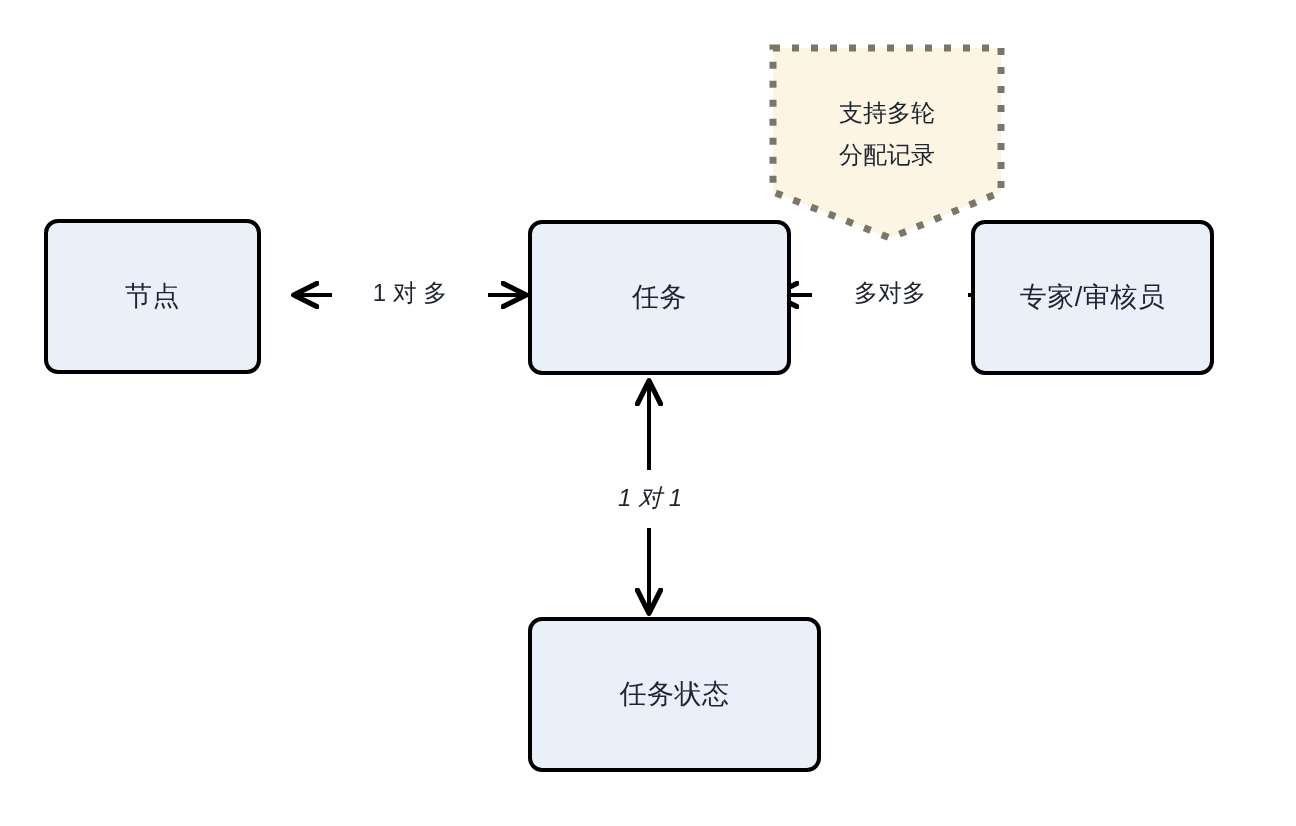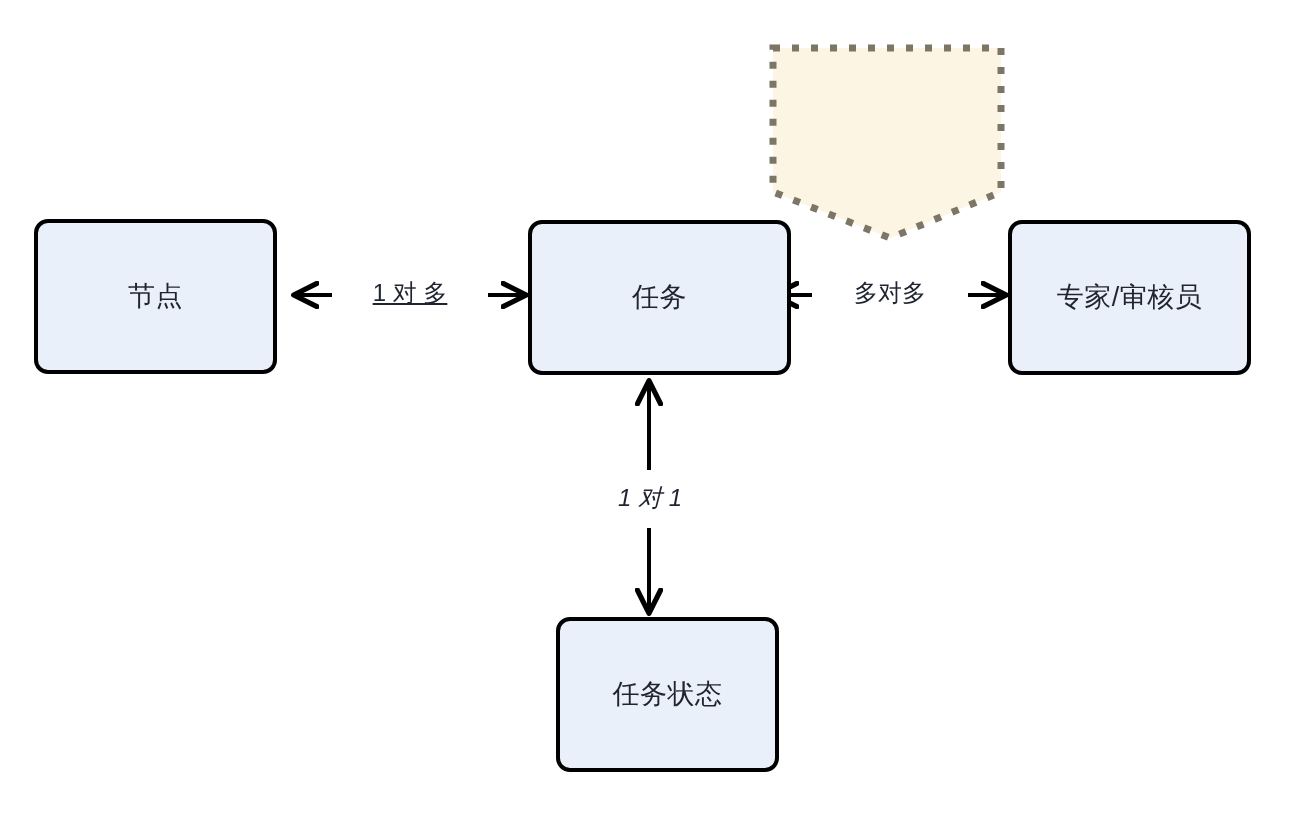--- a/index.html
+++ b/index.html
@@ -37,24 +37,24 @@
   }
   .node-label {
     color: #1f2430;
     font-size: 27px;
     line-height: 1.2;
     letter-spacing: 0.5px;
     white-space: nowrap;
     user-select: none;
   }
 
-  #box-node      { left: 34px;   top: 219px; width: 243px; height: 155px; }
+  #box-node      { left: 44px;   top: 219px; width: 217px; height: 155px; }
   #box-task      { left: 528px;  top: 220px; width: 263px; height: 155px; }
-  #box-expert    { left: 1008px; top: 220px; width: 243px; height: 155px; }
-  #box-taskstate { left: 528px;  top: 617px; width: 223px; height: 155px; margin-left: 28px; }
+  #box-expert    { left: 971px; top: 220px; width: 243px; height: 155px; }
+  #box-taskstate { left: 528px;  top: 617px; width: 293px; height: 155px; }
 
   
   #callout {
     position: absolute;
     left: 765px;
     top: 40px;
     width: 244px;
     height: 206px;
     z-index: 4;
   }
@@ -75,21 +75,21 @@
   
   .edge-label {
     position: absolute;
     color: #1f2430;
     font-size: 24px;
     white-space: nowrap;
     user-select: none;
     z-index: 6;
     text-align: center;
   }
-  #label-node-task   { left: 340px; top: 277px; width: 140px; text-decoration: underline; }
+  #label-node-task   { left: 340px; top: 277px; width: 140px; }
   #label-task-expert { left: 820px; top: 277px; width: 140px; font-family: Liberation Mono, monospace; }
   #label-task-state  { left: 580px; top: 482px; width: 140px; font-style: italic; }
 </style>
 </head>
 <body>
 
 <svg id="canvas" viewBox="0 0 1296 826" xmlns="http://www.w3.org/2000/svg">
   <defs>
     <marker id="arrow-right" viewBox="0 0 12 12" refX="10" refY="6" markerWidth="7" markerHeight="7" orient="auto-start-reverse">
       <path d="M 1 1 L 11 6 L 1 11" fill="none" stroke="#000000" stroke-width="2.2" stroke-linecap="round" stroke-linejoin="round"></path>
@@ -109,20 +109,24 @@
   <g>
     <line x1="649" y1="470" x2="649" y2="383" stroke="#000000" stroke-width="4" stroke-linecap="butt" marker-end="url(#arrow-right)"></line>
     <line x1="649" y1="528" x2="649" y2="611" stroke="#000000" stroke-width="4" stroke-linecap="butt" marker-end="url(#arrow-right)"></line>
   </g>
 </svg>
 
 <div id="callout">
   <svg viewBox="0 0 244 206" xmlns="http://www.w3.org/2000/svg" aria-hidden="true">
     <path d="M 8 8 L 236 8 L 236 152 L 125 198 L 8 152 Z" fill="#fdf5e4" stroke="#7d7566" stroke-width="7" stroke-linejoin="miter" stroke-dasharray="7 12" stroke-linecap="butt"></path>
   </svg>
+  <div id="callout-text">
+    <div>支持多轮</div>
+    <div>分配记录</div>
+  </div>
 </div>
 
 <div id="box-node" class="node-box">
   <span class="node-label">节点</span>
 </div>
 
 <div id="box-task" class="node-box">
   <span class="node-label">任务</span>
 </div>
 

